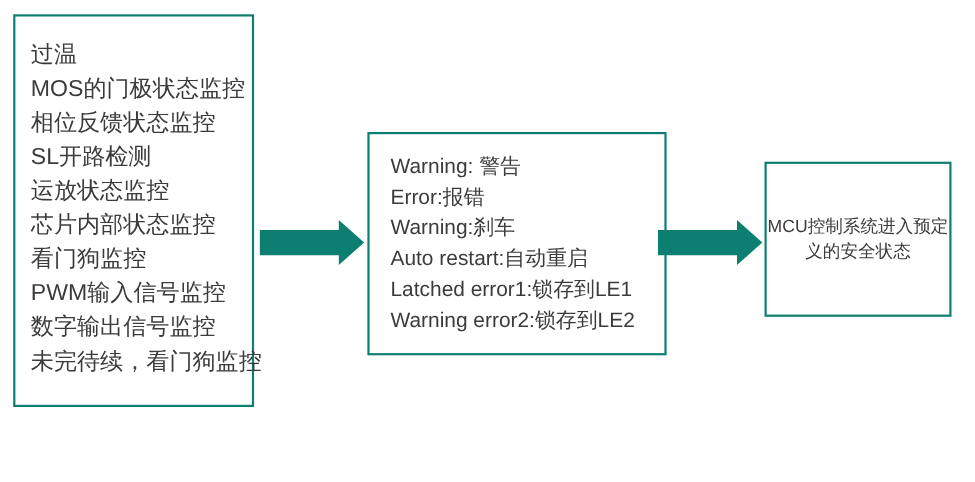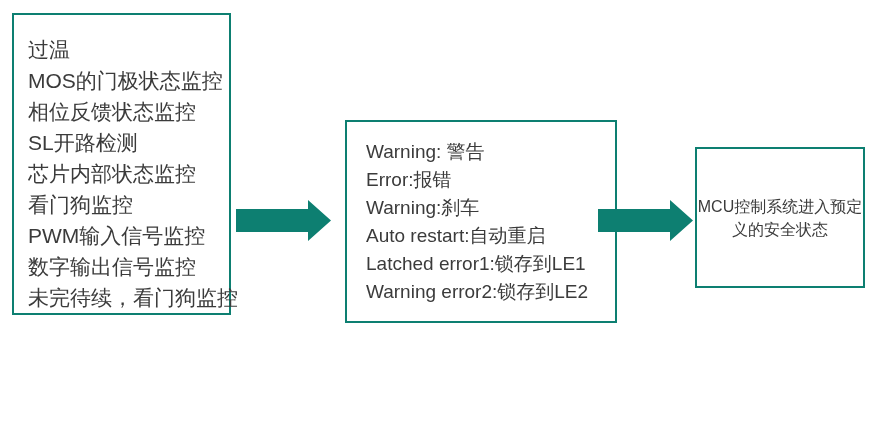--- a/index.html
+++ b/index.html
@@ -26,33 +26,33 @@
     box-sizing: border-box;
     border: 2px solid #0d7f71;
     background: #ffffff;
   }
 
   
   #box-monitoring {
     left: 12px;
     top: 13px;
     width: 219px;
-    height: 302px;
+    height: 357px;
     padding: 19px 0 0 14px;
   }
   #box-monitoring .line {
     font-size: 21px;
     line-height: 31px;
     white-space: nowrap;
     color: #3b3b3b;
   }
 
   
   #box-responses {
-    left: 345px;
+    left: 334px;
     top: 120px;
     width: 272px;
     height: 203px;
     padding: 16px 0 0 19px;
   }
   #box-responses .line {
     font-size: 19px;
     line-height: 28px;
     white-space: nowrap;
     color: #3b3b3b;
@@ -95,20 +95,21 @@
 </head>
 <body>
 
 <div id="canvas">
 
   <div class="flow-box" id="box-monitoring">
     <div class="line">过温</div>
     <div class="line">MOS的门极状态监控</div>
     <div class="line">相位反馈状态监控</div>
     <div class="line">SL开路检测</div>
+    <div class="line">运放状态监控</div>
     <div class="line">芯片内部状态监控</div>
     <div class="line">看门狗监控</div>
     <div class="line">PWM输入信号监控</div>
     <div class="line">数字输出信号监控</div>
     <div class="line">未完待续，看门狗监控</div>
   </div>
 
   <svg class="arrow" id="arrow-1" viewBox="0 0 96 43">
     <polygon points="0,10 72,10 72,1 95,21.5 72,42 72,33 0,33" fill="#0d7f71"></polygon>
   </svg>

